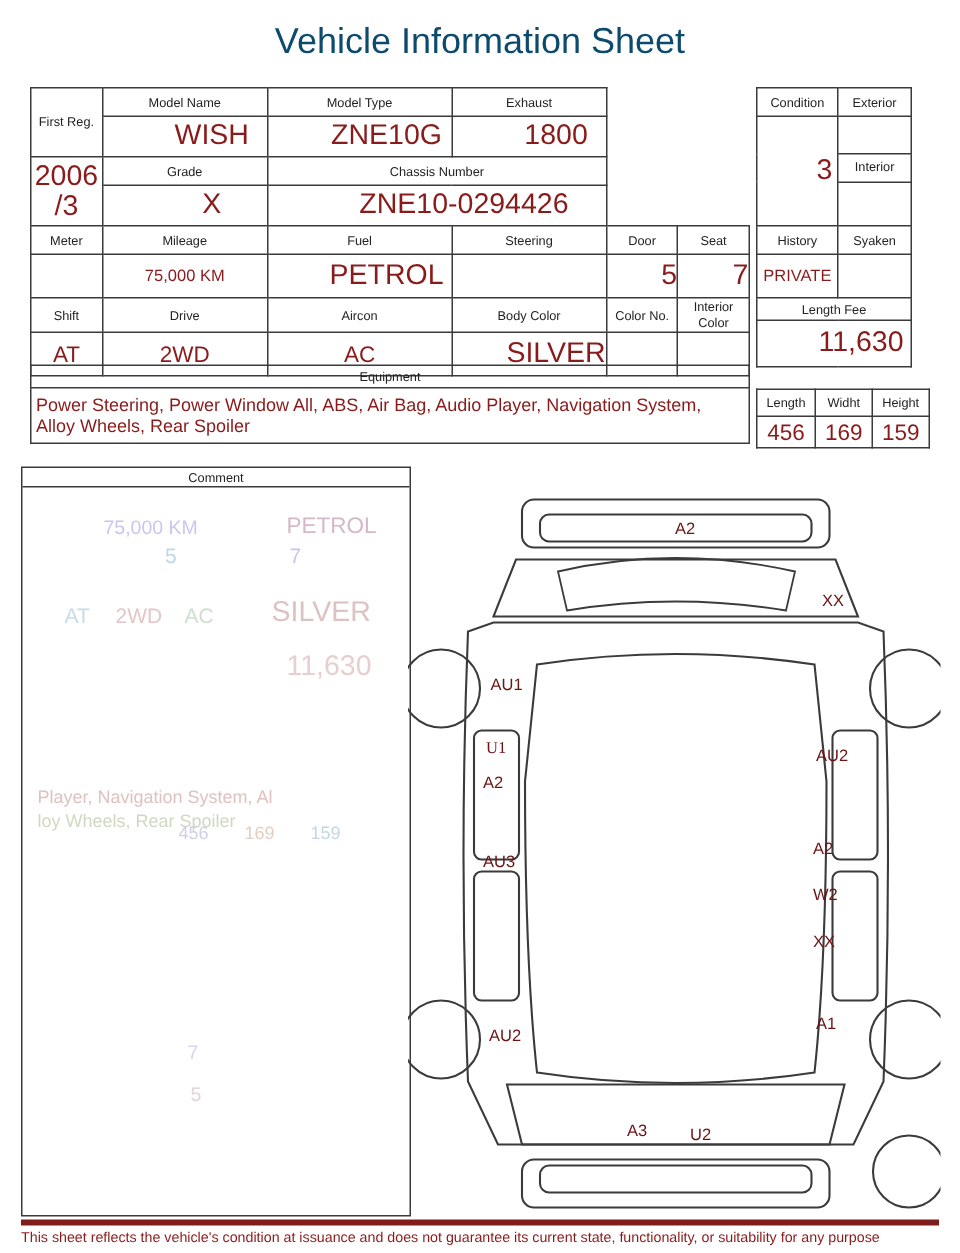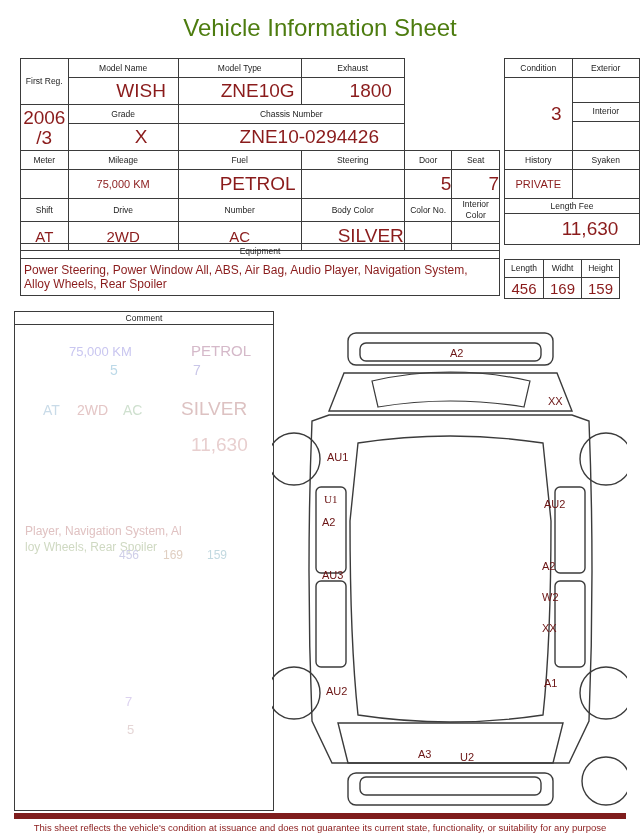--- a/index.html
+++ b/index.html
@@ -7,36 +7,36 @@
     width:640px;height:835px;
     background:#ffffff;
     font-family:"Liberation Sans", sans-serif;
     color:#7a1a1a;
     position:relative;
     overflow:hidden;
   }
   .page{position:relative;width:640px;height:835px;}
   h1.title{
     position:absolute;left:0;top:14px;width:640px;text-align:center;
-    font-size:24px;font-weight:400;color:#4d7c0f;margin:0;
+    font-size:24px;font-weight:400;color:#0c4a6e;margin:0;
     font-family:"Liberation Sans", sans-serif;
   }
 
   
   table{border-collapse:collapse;}
   td{border:1px solid #3b3b3b;vertical-align:middle;padding:0;}
   .lbl{font-size:8.5px;color:#222;text-align:center;line-height:11px;}
   .val{font-size:15px;color:#8a1b1b;text-align:center;}
   .val-lg{font-size:19px;color:#8a1b1b;text-align:center;padding-left:36px;}
   .val-sm{font-size:11px;color:#8a1b1b;text-align:center;}
 
   
   .topblock{position:absolute;left:20px;top:58px;width:480px;}
   .topblock td{height:18px;}
-  .sideblock{position:absolute;left:504px;top:58px;width:136px;}
+  .sideblock{position:absolute;left:504px;top:58px;width:104px;}
   .sideblock td{height:18px;}
 
   .firstreg{font-size:19px;color:#8a1b1b;text-align:center;line-height:20px;}
 
   
   .equip{position:absolute;left:20px;top:243px;width:480px;}
   .equip td{padding:1px 3px;}
   .equip-text{font-size:12px;color:#8a1b1b;line-height:14px;text-align:left;}
 
   .dims{position:absolute;left:504px;top:259px;width:116px;}
@@ -48,22 +48,22 @@
   .ghost{position:absolute;left:0;top:0;width:100%;height:100%;pointer-events:none;}
   .ghost span{position:absolute;white-space:nowrap;}
   .specialnote-hdr{position:absolute;left:0;top:255px;width:100%;border-top:1px solid #3b3b3b;border-bottom:1px solid #3b3b3b;text-align:center;font-size:8.5px;color:#222;height:12px;line-height:12px;background:#fff;}
   .note-body{position:absolute;left:6px;top:272px;width:246px;font-size:11.5px;color:#8a1b1b;line-height:13.5px;}
 
   
   .diagram{position:absolute;left:272px;top:311px;width:355px;height:500px;}
   .dg-lbl{position:absolute;font-size:11px;color:#6b1414;}
 
   
-  .footer{position:absolute;left:14px;top:813px;width:612px;border-top:6px solid #7f1d1d;padding-top:3px;
-          font-size:9.5px;color:#8a1b1b;text-align:center;}
+  .footer{position:absolute;left:14px;top:813px;width:612px;border-top:4px solid #7f1d1d;padding-top:3px;
+          font-size:9.5px;color:#8a1b1b;}
 </style>
 </head>
 <body>
 
 <div class="page">
 
   <h1 class="title">Vehicle Information Sheet</h1>
 
   <table class="topblock">
 
@@ -105,21 +105,21 @@
       <td class="val-sm">75,000 KM</td>
       <td class="val-lg">PETROL</td>
       <td class="val-sm"></td>
       <td class="val-lg">5</td>
       <td class="val-lg">7</td>
     </tr>
 
     <tr>
       <td class="lbl">Shift</td>
       <td class="lbl">Drive</td>
-      <td class="lbl">Number</td>
+      <td class="lbl">Aircon</td>
       <td class="lbl">Body Color</td>
       <td class="lbl" colspan="1">Color No.</td>
       <td class="lbl" colspan="1">Interior Color</td>
     </tr>
     <tr>
       <td class="val" style="height:28px;">AT</td>
       <td class="val">2WD</td>
       <td class="val">AC</td>
       <td class="val-lg">SILVER</td>
       <td class="val-sm"></td>

